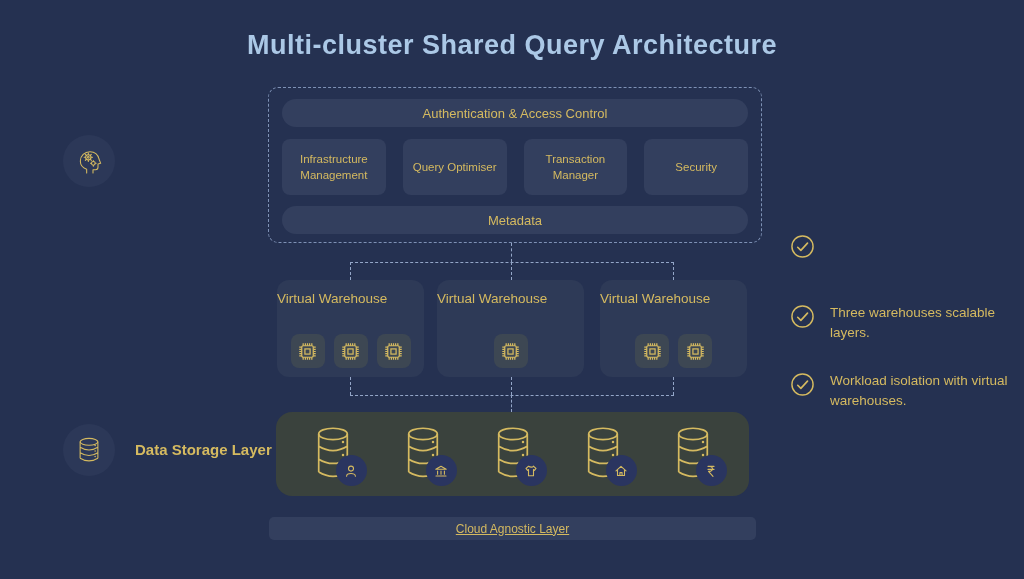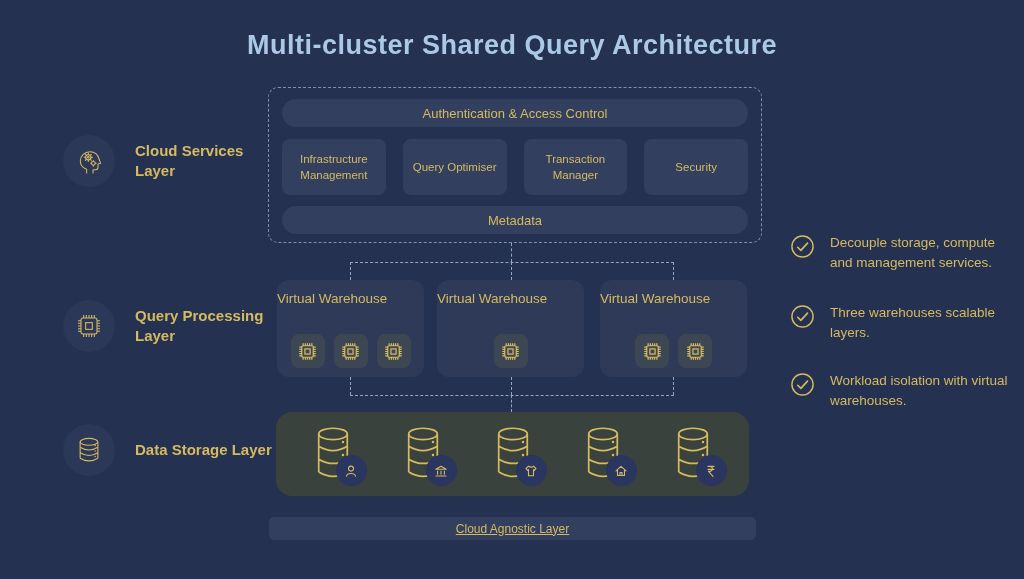--- a/index.html
+++ b/index.html
@@ -115,38 +115,22 @@
         <g class="stroke-y" stroke-width="1.6" stroke-linejoin="round" stroke-linecap="round">
           <path d="M20.5 42v-5.5c-5.5-2-9.5-7-9.5-12.5 0-8 6.5-14 14.5-14 7 0 12 4.5 13.5 11l2.5 6.5-4 1v5c0 2-1.5 3.5-3.5 3.5H30V42"></path>
           <circle cx="23" cy="18.5" r="4"></circle>
           <circle cx="23" cy="18.5" r="1.3"></circle>
           <path d="M23 12.2v2.3 M23 22.5v2.3 M16.7 18.5H19 M27 18.5h2.3 M18.5 14 l1.7 1.7 M25.8 21.3l1.7 1.7 M27.5 14l-1.7 1.7 M20.2 21.3l-1.7 1.7"></path>
           <circle cx="30.5" cy="27.5" r="2.8"></circle>
           <path d="M30.5 23.2v1.5 M30.5 30.3v1.5 M26.2 27.5h1.5 M33.3 27.5h1.5"></path>
         </g>
       </svg>
     </div>
-    <div class="layer-label">Cloud Services Layer</div>
-  </div>
-
-  <div class="layer" style="top:300px">
-    <div class="layer-circle">
-      <svg width="32" height="32" viewBox="0 0 48 48">
-        <g class="stroke-y" stroke-width="1.6">
-          <rect x="12" y="12" width="24" height="24" rx="3"></rect>
-          <rect x="19" y="19" width="10" height="10"></rect>
-          <path d="M16 12V7.5 M20 12V7.5 M24 12V7.5 M28 12V7.5 M32 12V7.5
-                   M16 36v4.5 M20 36v4.5 M24 36v4.5 M28 36v4.5 M32 36v4.5
-                   M12 16H7.5 M12 20H7.5 M12 24H7.5 M12 28H7.5 M12 32H7.5
-                   M36 16h4.5 M36 20h4.5 M36 24h4.5 M36 28h4.5 M36 32h4.5"></path>
-        </g>
-      </svg>
-    </div>
-    <div class="layer-label">Query Processing Layer</div>
-  </div>
+  </div>
+
 
   <div class="layer" style="top:424px">
     <div class="layer-circle">
       <svg width="30" height="30" viewBox="0 0 44 44">
         <g class="stroke-y" stroke-width="1.6">
           <ellipse cx="22" cy="10" rx="13" ry="5"></ellipse>
           <path d="M9 10v24 M35 10v24 M9 34q13 8 26 0 M9 18q13 8 26 0 M9 26q13 8 26 0"></path>
         </g>
         <circle class="fill-y" cx="31" cy="15.5" r="1.1"></circle>
         <circle class="fill-y" cx="31" cy="23.5" r="1.1"></circle>
@@ -375,21 +359,20 @@
 
   <div class="agnostic-bar">Cloud Agnostic Layer</div>
 
   <div class="benefit" style="top:233px">
     <span class="check-wrap">
       <svg width="25" height="25" viewBox="0 0 26 26">
         <circle class="stroke-y" cx="13" cy="13" r="11" stroke-width="1.5"></circle>
         <path class="stroke-y" d="M8 13.8l3.3 3.2 6.9-7.5" stroke-width="1.7" stroke-linecap="round" stroke-linejoin="round"></path>
       </svg>
     </span>
-    <div class="benefit-text">Decouple storage, compute and management services.</div>
   </div>
 
   <div class="benefit" style="top:303px">
     <span class="check-wrap">
       <svg width="25" height="25" viewBox="0 0 26 26">
         <circle class="stroke-y" cx="13" cy="13" r="11" stroke-width="1.5"></circle>
         <path class="stroke-y" d="M8 13.8l3.3 3.2 6.9-7.5" stroke-width="1.7" stroke-linecap="round" stroke-linejoin="round"></path>
       </svg>
     </span>
     <div class="benefit-text">Three warehouses scalable layers.</div>

